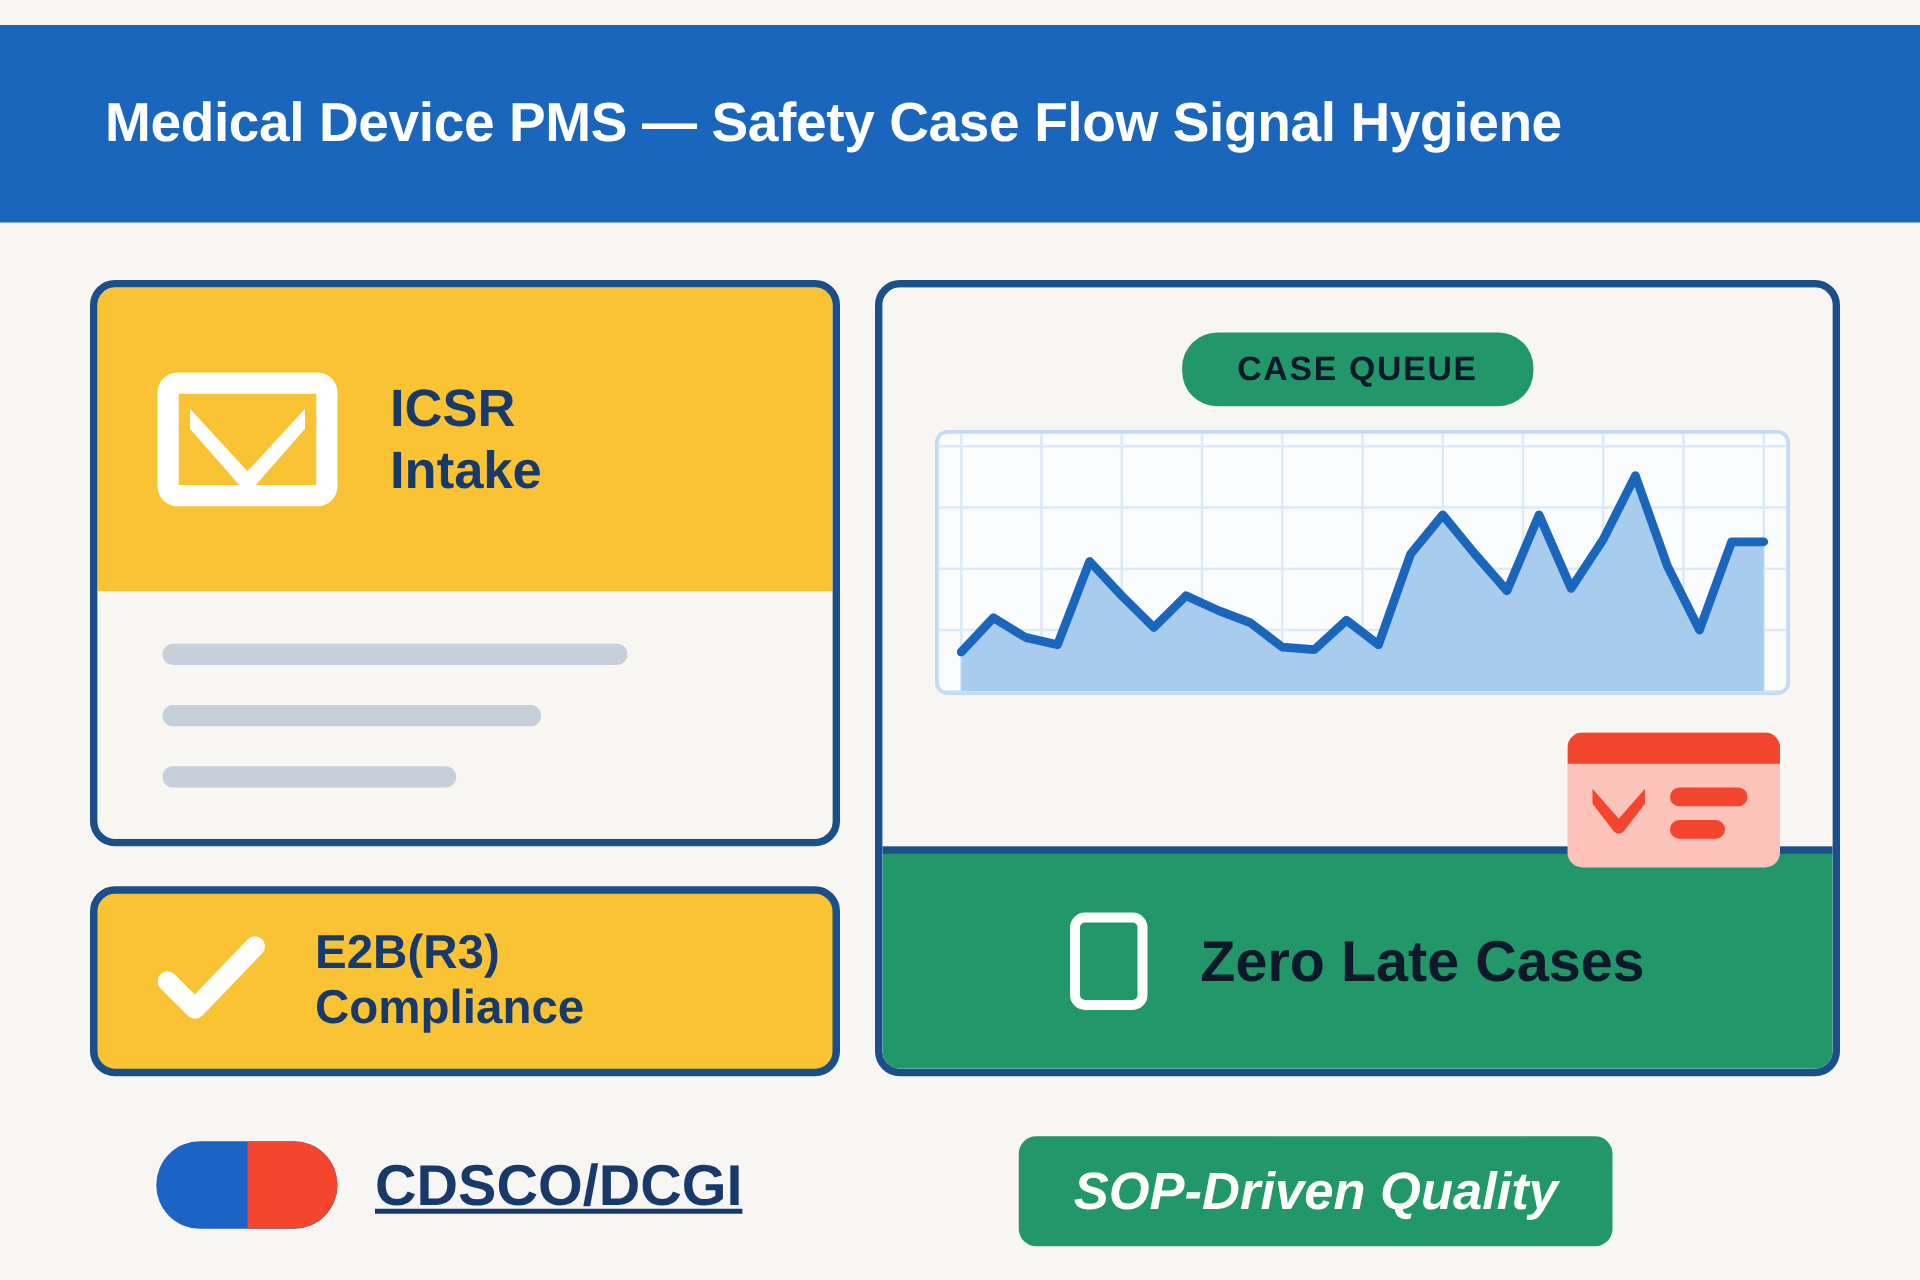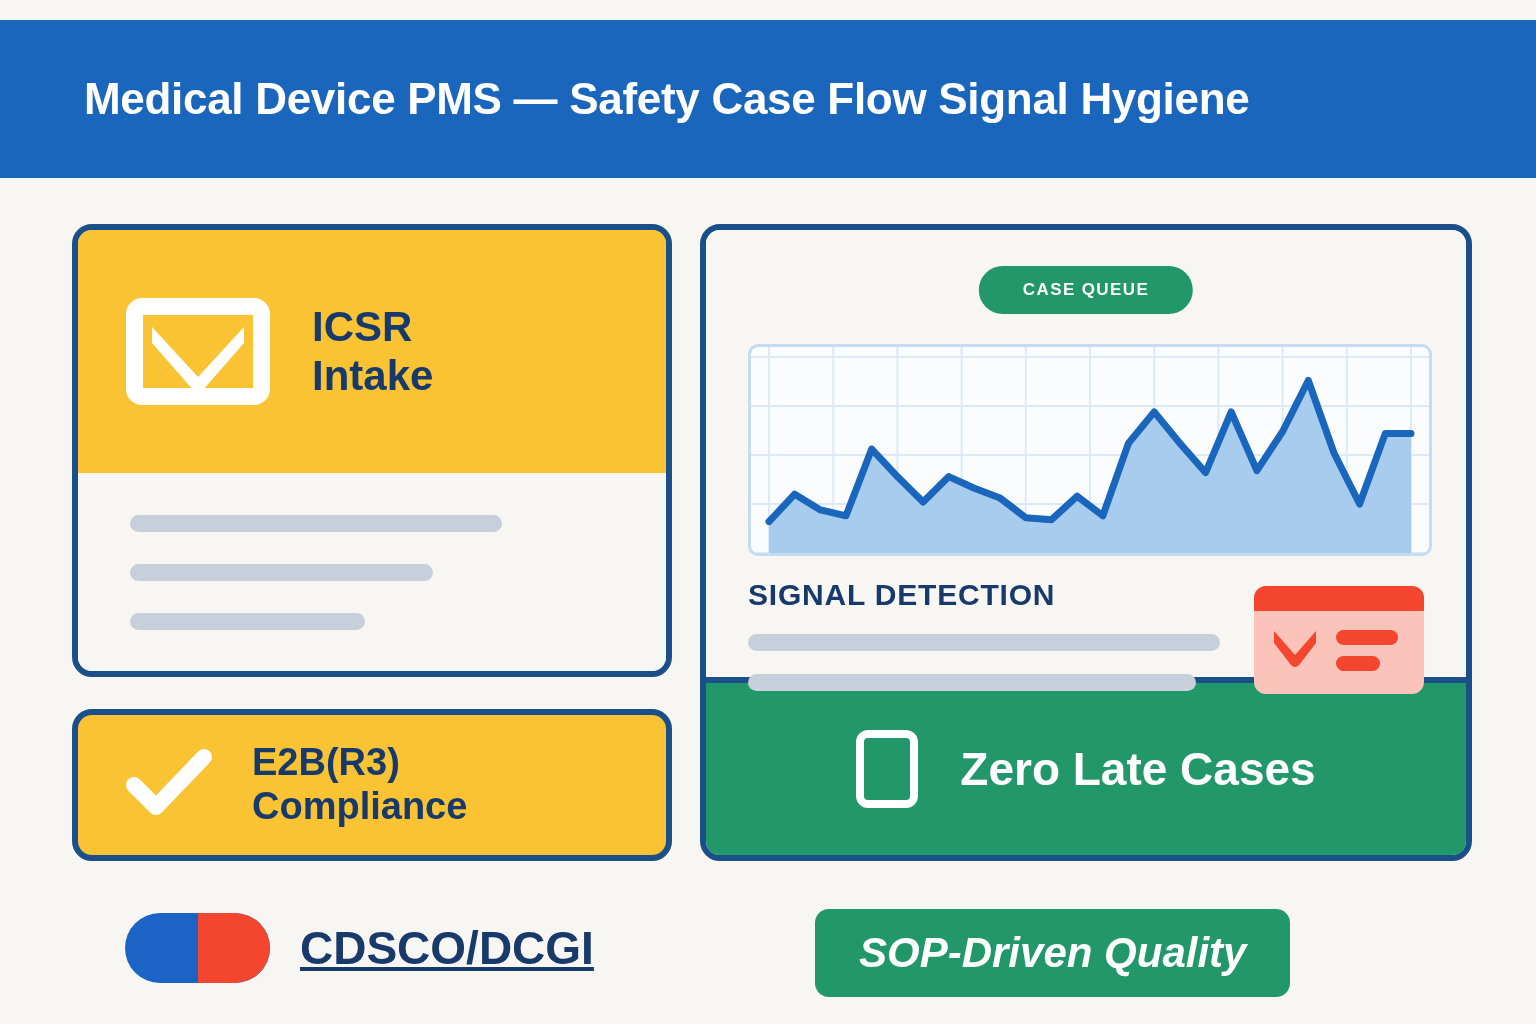--- a/index.html
+++ b/index.html
@@ -166,22 +166,22 @@
     background: #F7F6F3;
     position: relative;
   }
 
   .queue-badge {
     position: absolute;
     left: 50%;
     transform: translateX(-50%);
     top: 36px;
     background: #21976A;
-    color: #ffffff;
-    font-size: 17px;
+    color: #0f172a;
+    font-size: 27px;
     font-weight: bold;
     letter-spacing: 1.4px;
     padding: 14px 44px;
     border-radius: 28px;
     white-space: nowrap;
   }
 
   
   .chart-box {
     position: absolute;
@@ -258,21 +258,21 @@
     justify-content: center;
     gap: 42px;
   }
   .doc-icon {
     width: 62px; height: 78px;
     border: 8px solid #FFFFFF;
     border-radius: 12px;
     flex: none;
   }
   .zero-label {
-    color: #ffffff;
+    color: #0f172a;
     font-size: 46px;
     font-weight: bold;
     white-space: nowrap;
   }
 
   
   .sop-badge {
     position: absolute;
     left: 815px; top: 889px;
     background: #21976A;
@@ -352,25 +352,20 @@
               <line y1="157" y2="157" x1="0" x2="678" stroke="#DCE9F7" stroke-width="2"></line>
               <line y1="108" y2="108" x1="0" x2="678" stroke="#DCE9F7" stroke-width="2"></line>
               <line y1="59" y2="59" x1="0" x2="678" stroke="#DCE9F7" stroke-width="2"></line>
               <line y1="10" y2="10" x1="0" x2="678" stroke="#DCE9F7" stroke-width="2"></line>
             </g>
             <path d="M18.0 174.6 L43.7 147.2 L69.4 162.9 L95.0 168.8 L120.7 102.1 L146.4 129.6 L172.1 155.0 L197.8 129.6 L223.4 141.3 L249.1 151.1 L274.8 170.7 L300.5 172.7 L326.2 149.2 L351.8 168.8 L377.5 96.2 L403.2 64.9 L428.9 96.2 L454.6 125.6 L480.2 64.9 L505.9 123.7 L531.6 84.5 L557.3 33.5 L583.0 106.0 L608.6 157.0 L634.3 86.4 L660.0 86.4 L660.0 206 L18.0 206 Z" fill="#A8CCEE"></path>
             <path d="M18.0 174.6 L43.7 147.2 L69.4 162.9 L95.0 168.8 L120.7 102.1 L146.4 129.6 L172.1 155.0 L197.8 129.6 L223.4 141.3 L249.1 151.1 L274.8 170.7 L300.5 172.7 L326.2 149.2 L351.8 168.8 L377.5 96.2 L403.2 64.9 L428.9 96.2 L454.6 125.6 L480.2 64.9 L505.9 123.7 L531.6 84.5 L557.3 33.5 L583.0 106.0 L608.6 157.0 L634.3 86.4 L660.0 86.4" fill="none" stroke="#1A66BD" stroke-width="7" stroke-linejoin="round" stroke-linecap="round"></path>
           </svg>
       </div>
 
-      <div class="signal-area">
-        <div class="signal-title">SIGNAL DETECTION</div>
-        <div class="signal-bar sb-w1"></div>
-        <div class="signal-bar sb-w2"></div>
-      </div>
 
       <div class="alert-card">
         <div class="alert-header"></div>
         <div class="alert-body">
           <div>
             <svg width="54" height="50" viewBox="0 0 54 50">
               <path d="M6 8 L27 32 L48 8 L48 20 L31 42 Q27 46 23 42 L6 20 Z" fill="#F4452F"></path>
             </svg>
           </div>
           <div class="alert-lines">

